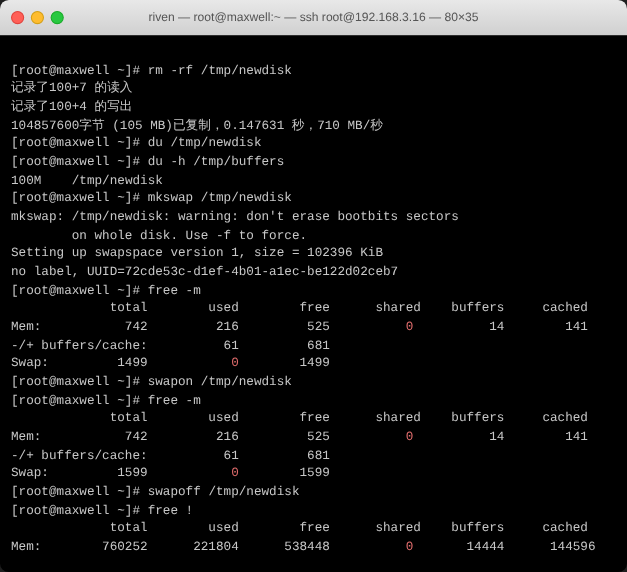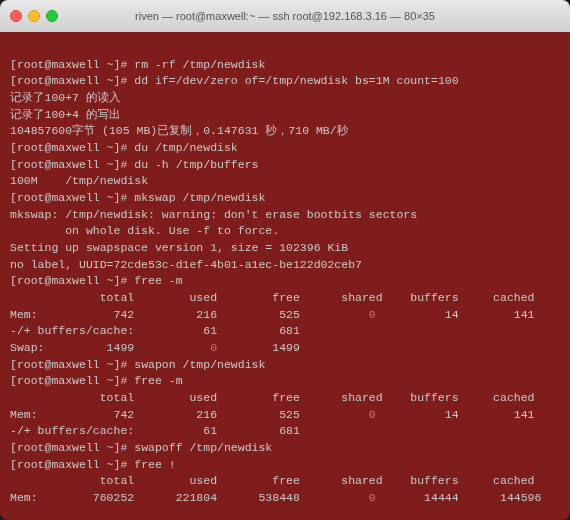--- a/index.html
+++ b/index.html
@@ -46,21 +46,21 @@
       position: absolute;
       left: 50%;
       transform: translateX(-50%);
       font-family: -apple-system, sans-serif;
       font-size: 11px;
       color: #555;
       white-space: nowrap;
     }
     .terminal-body {
       flex: 1;
-      background: #7f1d1d;
+      background: #000000;
       color: #c8c8c8;
       padding: 8px 10px;
       overflow-y: auto;
       font-size: 11.5px;
       line-height: 1.45;
     }
     .line { white-space: pre; }
     .prompt { color: #c8c8c8; }
     .cmd { color: #c8c8c8; }
     .zero { color: #e06c6c; }
@@ -77,21 +77,20 @@
       <div class="traffic-light close"></div>
       <div class="traffic-light minimize"></div>
       <div class="traffic-light maximize"></div>
     </div>
     <span class="titlebar-text">riven — root@maxwell:~ — ssh root@192.168.3.16 — 80×35</span>
   </div>
   <div class="terminal-body">
     <div class="line">&nbsp;</div>
 
     <div class="line"><span class="prompt">[root@maxwell ~]# </span><span class="cmd">rm -rf /tmp/newdisk</span></div>
-    <div class="line"><span class="prompt">[root@maxwell ~]# </span><span class="cmd">dd if=/dev/zero of=/tmp/newdisk bs=1M count=100</span></div>
     <div class="line">记录了100+7 的读入</div>
     <div class="line">记录了100+4 的写出</div>
     <div class="line">104857600字节 (105 MB)已复制，0.147631 秒，710 MB/秒</div>
     <div class="line"><span class="prompt">[root@maxwell ~]# </span><span class="cmd">du /tmp/newdisk</span></div>
     <div class="line"><span class="prompt">[root@maxwell ~]# </span><span class="cmd">du -h /tmp/buffers</span></div>
     <div class="line">100M	/tmp/newdisk</div>
     <div class="line"><span class="prompt">[root@maxwell ~]# </span><span class="cmd">mkswap /tmp/newdisk</span></div>
     <div class="line">mkswap: /tmp/newdisk: warning: don't erase bootbits sectors</div>
     <div class="line">        on whole disk. Use -f to force.</div>
     <div class="line">Setting up swapspace version 1, size = 102396 KiB</div>
@@ -101,20 +100,21 @@
     <div class="line">             total        used        free      shared    buffers     cached</div>
     <div class="line">Mem:           742         216         525          <span class="zero">0</span>          14        141</div>
     <div class="line">-/+ buffers/cache:          61         681</div>
     <div class="line">Swap:         1499           <span class="zero">0</span>        1499</div>
 
     <div class="line"><span class="prompt">[root@maxwell ~]# </span><span class="cmd">swapon /tmp/newdisk</span></div>
     <div class="line"><span class="prompt">[root@maxwell ~]# </span><span class="cmd">free -m</span></div>
     <div class="line">             total        used        free      shared    buffers     cached</div>
     <div class="line">Mem:           742         216         525          <span class="zero">0</span>          14        141</div>
     <div class="line">-/+ buffers/cache:          61         681</div>
+    <div class="line">Swap:         1599           <span class="zero">0</span>        1599</div>
 
     <div class="line"><span class="prompt">[root@maxwell ~]# </span><span class="cmd">swapoff /tmp/newdisk</span></div>
     <div class="line"><span class="prompt">[root@maxwell ~]# </span><span class="cmd">free !</span></div>
     <div class="line">             total        used        free      shared    buffers     cached</div>
     <div class="line">Mem:        760252      221804      538448          <span class="zero">0</span>       14444      144596</div>
 
   </div>
 </div>
 
 </body></html>

